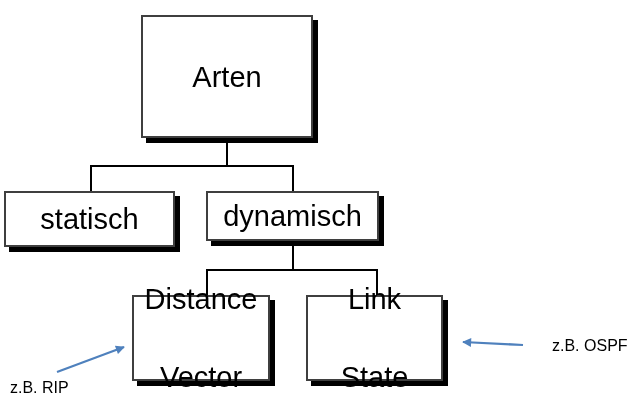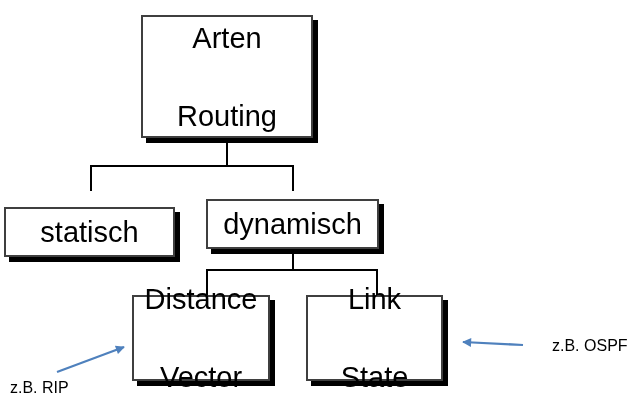--- a/index.html
+++ b/index.html
@@ -12,22 +12,22 @@
     font-family:"Liberation Sans","DejaVu Sans",sans-serif;color:var(--text);
     overflow:hidden;
   }
   .node{
     position:absolute;box-sizing:border-box;background:var(--box-fill);
     border:2px solid var(--box-border);box-shadow:5px 5px 0 var(--box-shadow);
     display:flex;flex-direction:column;align-items:center;justify-content:center;
     text-align:center;font-size:29px;line-height:34px;white-space:nowrap;gap:44px;
   }
   .node-root{left:141px;top:15px;width:172px;height:123px;}
-  .node-statisch{left:4px;top:207px;width:171px;height:50px;}
-  .node-dynamisch{left:206px;top:191px;width:173px;height:50px;margin-top:8px;}
+  .node-statisch{left:4px;top:191px;width:171px;height:56px;}
+  .node-dynamisch{left:206px;top:191px;width:173px;height:50px;}
   .node-dv{left:132px;top:295px;width:138px;height:86px;}
   .node-ls{left:306px;top:295px;width:137px;height:86px;}
   .annotation{
     position:absolute;font-size:16px;line-height:19px;white-space:nowrap;
   }
   .label-rip{left:10px;top:378px;}
   .label-ospf{left:552px;top:336px;}
   svg.overlay{position:absolute;left:0;top:0;pointer-events:none;}
   .connector{stroke:var(--connector);stroke-width:2;fill:none;}
   .blue-arrow{stroke:var(--arrow);stroke-width:2.25;fill:none;}
@@ -45,21 +45,20 @@
       </marker>
     </defs>
     <path class="connector" d="M227 138 V166 M91 191 V166 H293 V191"></path>
     <path class="connector" d="M293 241 V270 M207 295 V270 H377 V295"></path>
     <line class="blue-arrow" marker-end="url(#arrowhead)" x1="57" y1="372" x2="124" y2="347"></line>
     <line class="blue-arrow" marker-end="url(#arrowhead)" x1="523" y1="345" x2="463" y2="342"></line>
   </svg>
 
   <div class="node node-root">
     <span>Arten</span>
-    <span>Routing</span>
   </div>
 
   <div class="node node-statisch">
     <span>statisch</span>
   </div>
 
   <div class="node node-dynamisch">
     <span>dynamisch</span>
   </div>
 

